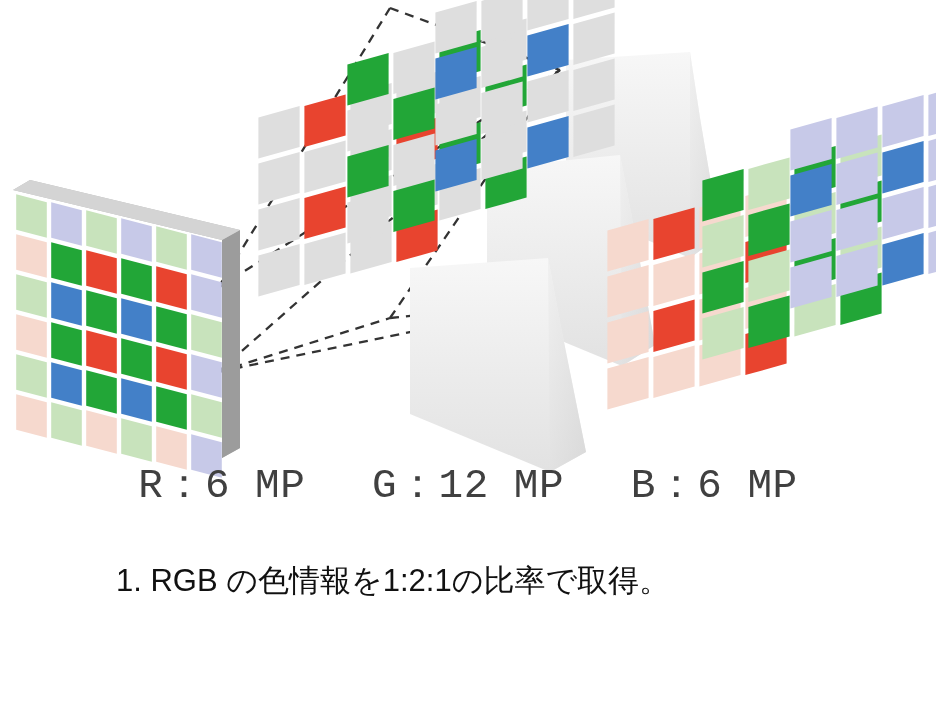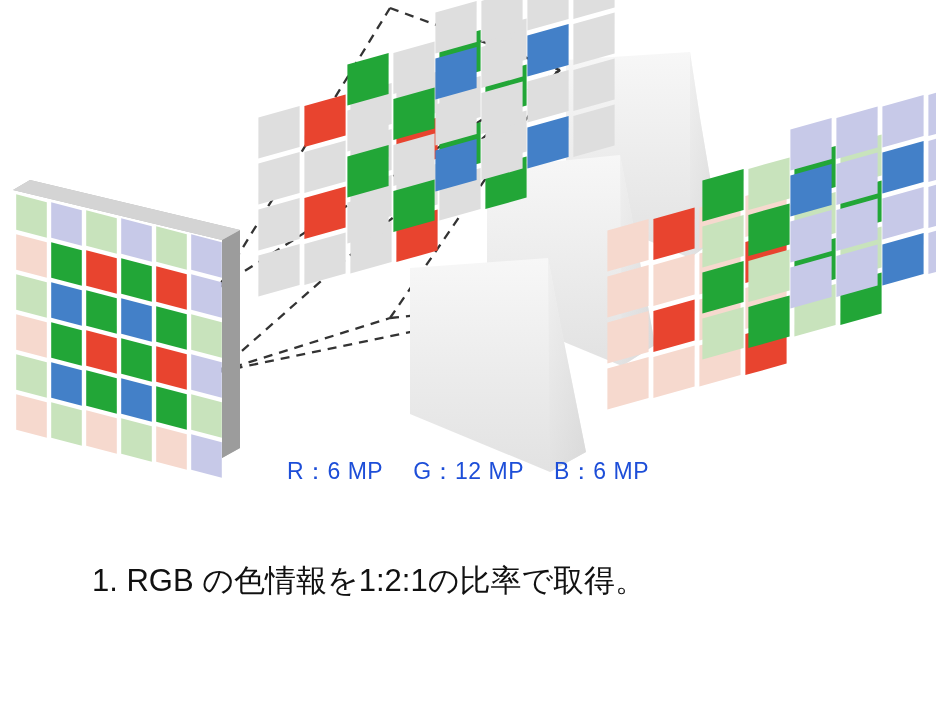--- a/index.html
+++ b/index.html
@@ -29,38 +29,38 @@
     width: 936px;
     height: 530px;
   }
 
   .mp-legend {
     position: absolute;
     left: 0;
     top: 456px;
     width: 936px;
     text-align: center;
-    font-size: 23px;
+    font-size: 41px;
     letter-spacing: 0.5px;
-    font-family: Liberation Sans, sans-serif;
-    color: #1d4ed8;
+    font-family: Liberation Mono, monospace;
+    color: #404040;
     white-space: pre;
   }
 
   .caption-block {
     position: absolute;
     left: 0;
     top: 556px;
     width: 936px;
   }
   .caption-line {
     font-size: 31px;
     line-height: 50px;
     color: #111111;
-    padding-left: 92px;
+    padding-left: 116px;
     white-space: pre;
     font-family: "Liberation Sans", "DejaVu Sans", sans-serif;
   }
 </style>
 </head>
 <body>
 
 <div id="diagram-stage">
   <svg id="diagram-svg" viewBox="0 0 936 530" xmlns="http://www.w3.org/2000/svg">
     <defs>

